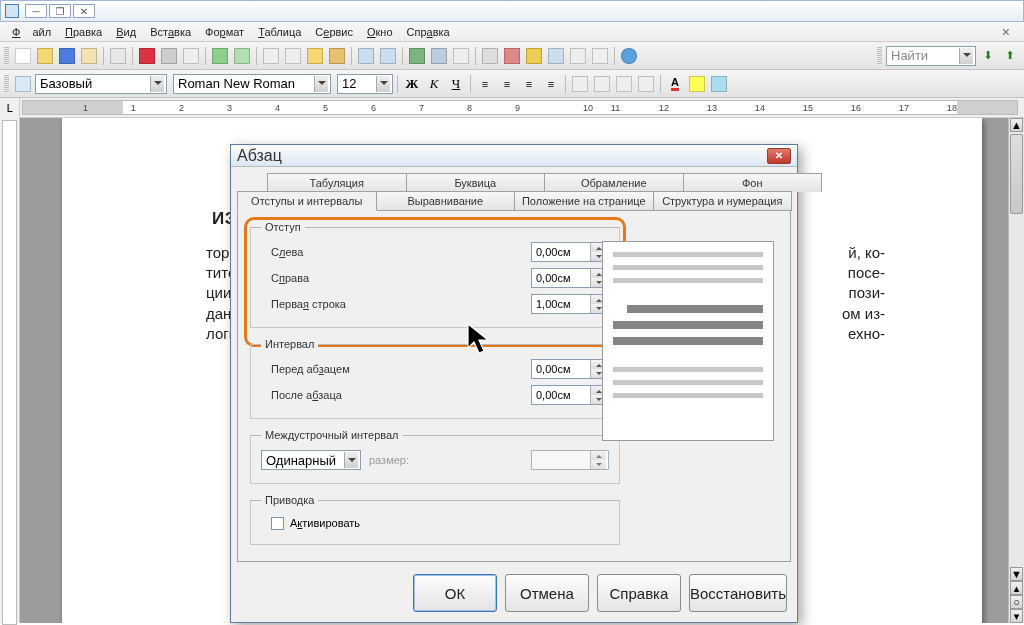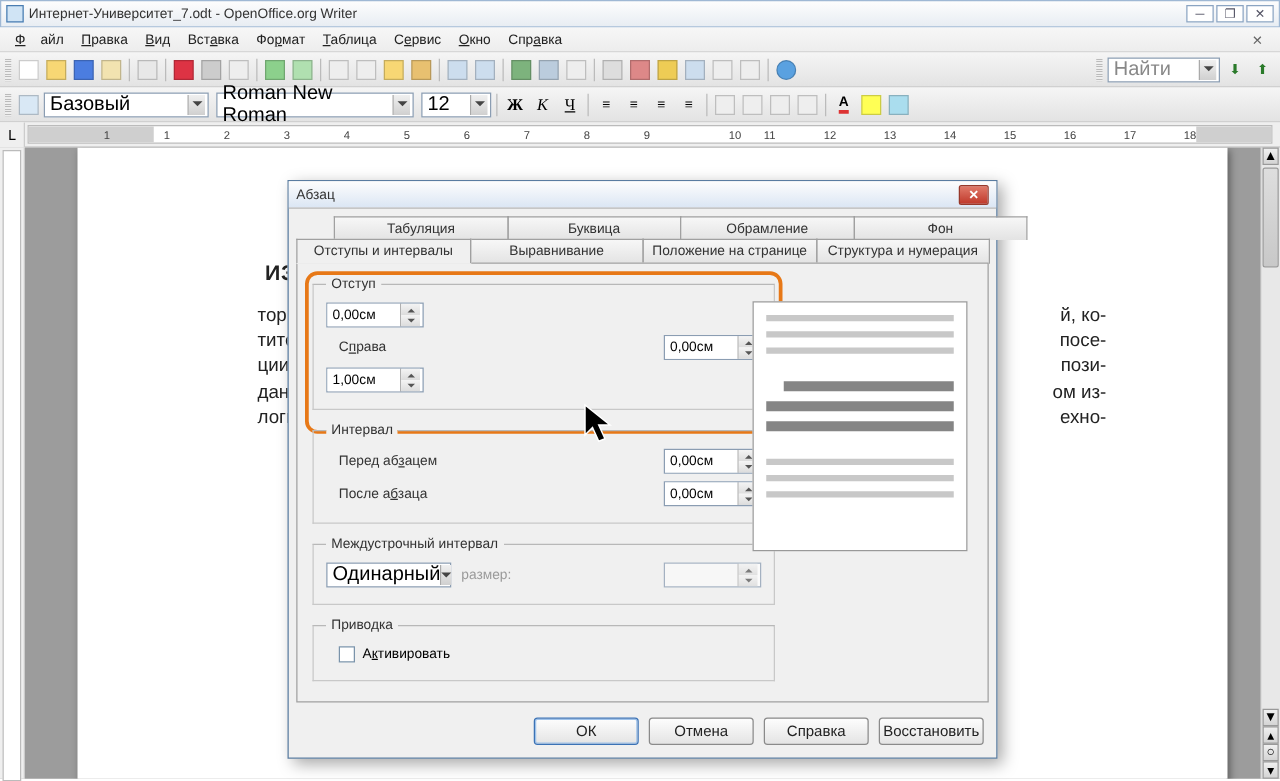--- a/index.html
+++ b/index.html
@@ -16,21 +16,21 @@
 .menubar span { padding: 2px 6px; color: #222; }
 .menubar span u { text-decoration: underline; }
 .menubar .closex { margin-left: auto; color: #666; padding: 0 8px; font-size: 14px; cursor: default;}
 
 
 .toolbar { height: 28px; background: linear-gradient(#f5f5f5,#e3e3e3); border-bottom: 1px solid #c2c2c2; display: flex; align-items: center; padding: 0 4px; gap: 2px; }
 .tb-grip { width: 5px; height: 18px; background: repeating-linear-gradient(#bbb,#bbb 1px,#eee 1px,#eee 2px); margin-right: 2px; }
 .ticon { width: 20px; height: 20px; border: 1px solid transparent; display: flex; align-items: center; justify-content: center; border-radius: 2px; }
 .tsep { width: 1px; height: 18px; background: #bbb; margin: 0 2px; }
 .combo { height: 20px; border: 1px solid #8b9db2; background: #fff; display: flex; align-items: center; padding: 0 2px 0 4px; }
-.combo .cv { flex: 1; font-size: 16px; }
+.combo .cv { flex: 1; font-size: 13px; }
 .combo .carrow { width: 14px; height: 16px; background: linear-gradient(#f0f0f0,#d0d0d0); border-left: 1px solid #aaa; display: flex; align-items: center; justify-content: center; }
 .carrow::after { content: ""; border: 4px solid transparent; border-top-color: #444; margin-top: 3px; }
 .find-box { display: flex; align-items: center; gap: 2px; margin-left: auto; }
 
 
 .hruler-wrap { height: 20px; background: #efefef; border-bottom: 1px solid #ccc; display: flex; }
 .vruler-corner { width: 20px; height: 20px; background: #efefef; border-right: 1px solid #ccc; display:flex;align-items:center;justify-content:center;}
 .hruler { flex: 1; background: #fff; position: relative; border: 1px solid #bbb; margin: 2px 6px 2px 2px; font-size: 9px; color: #444; overflow: hidden;}
 .hruler .mark { position: absolute; top: 2px; }
 .hruler .graymargin { position: absolute; top:0; bottom:0; background: #cfcfcf; }
@@ -44,21 +44,21 @@
 .paper-text { position: absolute; left: 150px; top: 90px; width: 680px; font-family: "Times New Roman", serif; font-size: 15px; line-height: 1.35; color: #222;}
 .paper-text h3 { font-weight: bold; font-size: 17px; margin-bottom: 12px; letter-spacing: .5px;}
 .scrollbar-v { width: 16px; background: #e8e8e8; border-left: 1px solid #bbb; position: relative; }
 .scroll-thumb { position: absolute; left: 1px; right: 1px; top: 16px; height: 80px; background: linear-gradient(#dedede,#c8c8c8); border: 1px solid #999; border-radius: 2px;}
 .scroll-arrow { position:absolute; left:1px; right:1px; height:14px; background:linear-gradient(#f0f0f0,#d4d4d4); border:1px solid #999; display:flex;align-items:center;justify-content:center;}
 .sa-up{top:0} .sa-dn{bottom:42px} .sa-nav1{bottom:28px} .sa-nav2{bottom:14px} .sa-nav3{bottom:0}
 
 
 .dialog { position: absolute; left: 230px; top: 144px; width: 568px; background: #f0f0f0; border: 1px solid #5a7ca0; box-shadow: 4px 4px 12px rgba(0,0,0,.35); }
 .dlg-title { height: 22px; background: linear-gradient(#fdfdfd,#dbe6f4); display: flex; align-items: center; padding: 0 6px; border-bottom: 1px solid #b8b8b8;}
-.dlg-title span { flex: 1; color: #333; font-size: 11px; }
+.dlg-title span { flex: 1; color: #333; font-size: 16px; }
 .dlg-close { width: 24px; height: 16px; background: linear-gradient(#e07a6a,#c0392b); border: 1px solid #97382a; border-radius: 2px; display: flex; align-items: center; justify-content: center; color: #fff; font-size: 10px; font-weight: bold;}
 
 .tabstrip { display: flex; margin: 6px 6px 0 6px; }
 .tabrow { display: flex; width: 100%; }
 .tab { flex: 1; text-align: center; padding: 3px 4px; font-size: 11px; border: 1px solid #a0a0a0; background: linear-gradient(#f7f7f7,#e3e3e3); border-bottom: none; margin-right: -1px; color: #333; white-space: nowrap; overflow:hidden;}
 .tab.active { background: #f0f0f0; border-bottom: 1px solid #f0f0f0; position: relative; z-index: 2; font-weight: normal; }
 .tabrow.row1 { margin: 0 30px; }
 .tabrow.row2 { margin-top: -1px; }
 .tab.row2t { border-top: 1px solid #a0a0a0; }
 .tabpanel { border: 1px solid #a0a0a0; margin: -1px 6px 6px 6px; padding: 10px 0 6px 12px; background: #f0f0f0; position: relative; }
@@ -78,34 +78,33 @@
 .chk .box { width:13px; height:13px; border:1px solid #7a93aa; background:#fff; }
 
 .highlight { position: absolute; border: 3px solid #e77817; border-radius: 10px; pointer-events: none; }
 
 .preview { position: absolute; right: 16px; top: 30px; width: 172px; height: 200px; border: 1px solid #999; background: #fff; padding: 10px 10px; display:flex; flex-direction:column; gap:8px;}
 .preview .line { height: 5px; background: #c8c8c8; }
 .preview .para { height: 8px; background: #858585; }
 .preview .para.ind { margin-left: 14px; }
 
 .dlg-buttons { display: flex; gap: 8px; justify-content: flex-end; padding: 6px 10px 10px 10px; }
-.btn { min-width: 84px; height: 22px; border: 1px solid #8a8a8a; background: linear-gradient(#fdfdfd,#e4e4e4); border-radius: 3px; font-size: 12px; color: #222; display: flex; align-items: center; justify-content: center; }
+.btn { min-width: 84px; height: 38px; border: 1px solid #8a8a8a; background: linear-gradient(#fdfdfd,#e4e4e4); border-radius: 3px; font-size: 15px; color: #222; display: flex; align-items: center; justify-content: center; }
 .btn.default { border: 1px solid #3b72b5; box-shadow: 0 0 0 1px #9ec2ea inset; }
 
 .cursor-arrow { position: absolute; pointer-events: none; }
 
 
 .ic { width:16px;height:16px; display:inline-block; border:1px solid rgba(0,0,0,.2); }
 </style>
 </head>
 <body>
 
 <div class="titlebar">
   <div class="doc-icon"></div>
-  <div class="title">Интернет-Университет_7.odt - OpenOffice.org Writer</div>
   <div class="wbtn">─</div>
   <div class="wbtn">❐</div>
   <div class="wbtn">✕</div>
 </div>
 
 <div class="menubar">
   <span><u>Ф</u><span></span>айл</span>
   <span><u>П</u>равка</span>
   <span><u>В</u>ид</span>
   <span>Вст<u>а</u>вка</span>
@@ -367,39 +366,41 @@
   <div class="tabpanel">
 
     <div class="highlight" style="left:6px; top:6px; width:382px; height:130px;"></div>
 
     <div style="display:flex;gap:12px">
       <div style="flex:1;max-width:370px">
 
         <fieldset>
           <legend>Отступ</legend>
           <div class="frow">
+            <div class="flabel">С<u>л</u>ева</div>
             <div class="spin">
               <input value="0,00см" style="">
               <div class="sbtns">
                   <div class="sb up"></div>
                   <div class="sb dn"></div>
                 </div>
             </div>
           </div>
           <div class="frow">
             <div class="flabel">С<u>п</u>рава</div>
             <div class="spin">
               <input value="0,00см" style="">
               <div class="sbtns">
                   <div class="sb up"></div>
                   <div class="sb dn"></div>
                 </div>
             </div>
           </div>
           <div class="frow">
+            <div class="flabel">Перва<u>я</u> строка</div>
             <div class="spin">
               <input value="1,00см" style="">
               <div class="sbtns">
                   <div class="sb up"></div>
                   <div class="sb dn"></div>
                 </div>
             </div>
           </div>
         </fieldset>
 

